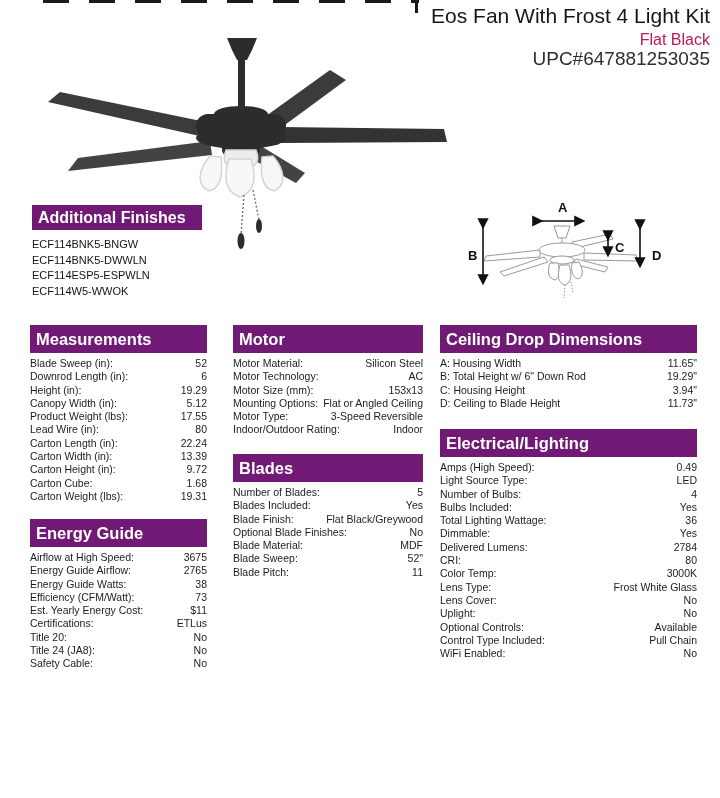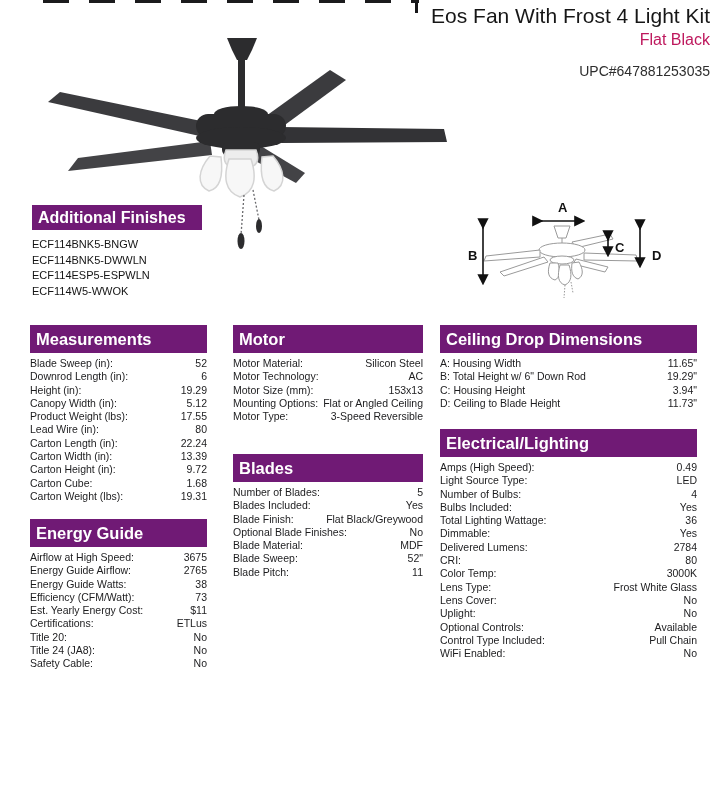--- a/index.html
+++ b/index.html
@@ -8,21 +8,21 @@
 
   
   .top-dashes{position:absolute;left:43px;top:0;width:376px;height:3px;
     background:repeating-linear-gradient(90deg,#1b1b1d 0 26px,transparent 26px 46px);}
   .top-tick{position:absolute;left:415px;top:2px;width:3px;height:11px;background:#161618;}
 
   
   .title-block{position:absolute;top:4px;right:10px;text-align:right;}
   .title{font-size:21px;line-height:24px;color:#161616;}
   .subtitle{font-size:16px;line-height:19px;margin-top:2px;color:#be185d;}
-  .upc{font-size:14px;line-height:16px;margin-top:14px;color:#2e2e2e;}
+  .upc{font-size:19px;line-height:16px;margin-top:2px;color:#2e2e2e;}
 
   
   .spec{position:absolute;}
   .spec-header{background:#701a75;color:#ffffff;font-weight:bold;font-size:16.5px;
     height:28px;line-height:28px;padding-left:6px;box-sizing:border-box;}
   .spec-rows{margin-top:4px;}
   .spec-row{display:flex;justify-content:space-between;align-items:center;
     font-size:10.5px;line-height:13.3px;color:#1c1c1e;}
   .spec-label{white-space:nowrap;}
   .spec-value{white-space:nowrap;text-align:right;}
@@ -231,20 +231,24 @@
           <span class="spec-value">153x13</span>
         </div>
         <div class="spec-row">
           <span class="spec-label">Mounting Options:</span>
           <span class="spec-value">Flat or Angled Ceiling</span>
         </div>
         <div class="spec-row">
           <span class="spec-label">Motor Type:</span>
           <span class="spec-value">3-Speed Reversible</span>
         </div>
+        <div class="spec-row">
+          <span class="spec-label">Indoor/Outdoor Rating:</span>
+          <span class="spec-value">Indoor</span>
+        </div>
       </div>
   </section>
 
   <section class="spec" style="left:233px;top:454px;width:190px;">
     <div class="spec-header">Blades</div>
     <div class="spec-rows">
         <div class="spec-row">
           <span class="spec-label">Number of Blades:</span>
           <span class="spec-value">5</span>
         </div>

